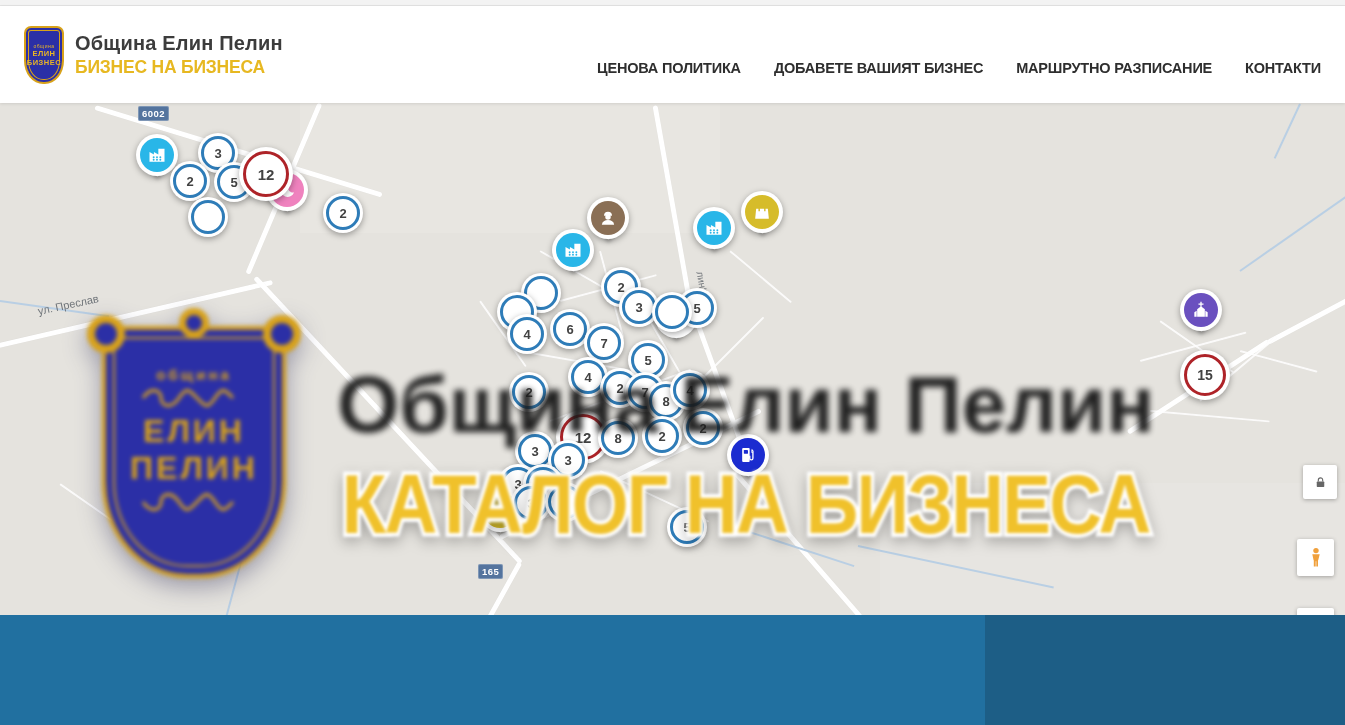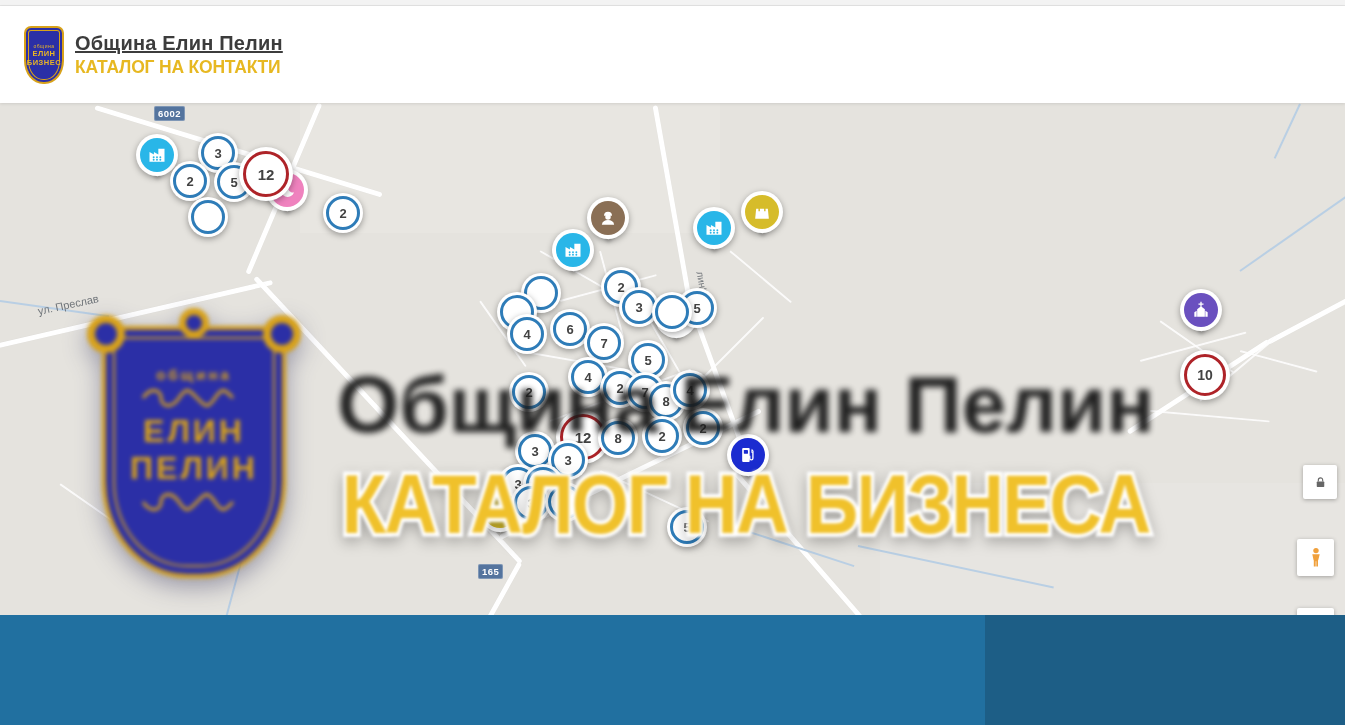--- a/index.html
+++ b/index.html
@@ -6,21 +6,21 @@
   .page{position:relative;width:1345px;height:725px;overflow:hidden;background:#fff;}
 
   
   .topstrip{position:absolute;left:0;top:0;width:100%;height:5px;background:#f3f3f3;border-bottom:1px solid #e3e3e3;}
   .header{position:absolute;left:0;top:6px;width:100%;height:97px;background:#fff;box-shadow:0 1px 3px rgba(0,0,0,.10);z-index:30;}
   .logo{position:absolute;left:24px;top:20px;display:flex;align-items:center;cursor:pointer;}
   .crest-sm{position:relative;width:40px;height:58px;margin-right:11px;}
   .crest-sm .sh{position:absolute;inset:0;background:#2b2fa6;border:2px solid #d8a21a;border-radius:7px 7px 48% 48%/7px 7px 40% 40%;box-shadow:inset 0 0 0 2px #2b2fa6, inset 0 0 0 3px #d8a21a;display:flex;flex-direction:column;align-items:center;justify-content:center;}
   .crest-sm .t0{font-size:5px;color:#e9b526;letter-spacing:.5px;}
   .crest-sm .t1{font-size:7.5px;font-weight:bold;color:#e9b526;letter-spacing:.5px;line-height:1.25;}
-  .logo-text .title{font-size:20px;font-weight:bold;color:#3c3c3c;letter-spacing:.2px;text-decoration:underline;}
+  .logo-text .title{font-size:20px;font-weight:bold;color:#3c3c3c;letter-spacing:.2px;}
   .logo-text .subtitle{font-size:17.5px;font-weight:bold;color:#e7b821;letter-spacing:-.2px;margin-top:2px;}
   .nav{position:absolute;right:24px;top:54px;display:flex;gap:33px;}
   .nav .item{font-size:14.5px;font-weight:bold;color:#2e2e2e;letter-spacing:-.2px;cursor:pointer;white-space:nowrap;}
 
   
   .map{position:absolute;left:0;top:103px;width:1345px;height:512px;background:#e5e3de;overflow:hidden;}
   .patch{position:absolute;background:#eae8e4;}
   .road{position:absolute;height:5px;background:#fff;border-radius:3px;transform-origin:left center;box-shadow:0 0 1px rgba(0,0,0,.05);}
   .road.thin{height:2px;opacity:.85;}
   .stream{position:absolute;height:2px;background:#b9cfe4;transform-origin:left center;}
@@ -73,23 +73,29 @@
     <div class="logo">
       <div class="crest-sm">
         <div class="sh">
           <div class="t0">община</div>
           <div class="t1">ЕЛИН</div>
           <div class="t1">БИЗНЕС</div>
         </div>
       </div>
       <div class="logo-text">
         <div class="title">Община Елин Пелин</div>
-        <div class="subtitle">КАТАЛОГ НА КОНТАКТИ</div>
+        <div class="subtitle">БИЗНЕС НА БИЗНЕСА</div>
       </div>
     </div>
+    <div class="nav" id="nav">
+        <div class="item">ЦЕНОВА ПОЛИТИКА</div>
+        <div class="item">ДОБАВЕТЕ ВАШИЯТ БИЗНЕС</div>
+        <div class="item">МАРШРУТНО РАЗПИСАНИЕ</div>
+        <div class="item">КОНТАКТИ</div>
+      </div>
   </div>
 
   <div class="map">
 
     <div class="patch" style="left:880px;top:380px;width:465px;height:235px;opacity:.55;"></div>
     <div class="patch" style="left:300px;top:0;width:420px;height:130px;opacity:.45;"></div>
 
     <div id="roads">
         <div class="road " style="left: 95px; top: 2px; width: 300px; transform: rotate(17deg);"></div>
         <div class="road " style="left: 320px; top: -2px; width: 185px; transform: rotate(113deg);"></div>
@@ -121,21 +127,21 @@
         <div class="road thin" style="left: 150px; top: 300px; width: 120px; transform: rotate(80deg);"></div>
         <div class="stream" style="left: 252px; top: 417px; width: 100px; transform: rotate(105deg);"></div>
         <div class="stream" style="left: 0px; top: 197px; width: 110px; transform: rotate(8deg);"></div>
         <div class="stream" style="left: 1240px; top: 167px; width: 140px; transform: rotate(-35deg);"></div>
         <div class="stream" style="left: 1300px; top: 0px; width: 60px; transform: rotate(115deg);"></div>
         <div class="stream" style="left: 740px; top: 425px; width: 120px; transform: rotate(18deg);"></div>
         <div class="stream" style="left: 858px; top: 442px; width: 200px; transform: rotate(12deg);"></div>
       </div>
 
     <div id="labels">
-        <div class="badge" style="left: 154px; top: 3px;">6002</div>
+        <div class="badge" style="left: 138px; top: 3px;">6002</div>
         <div class="badge" style="left: 478px; top: 461px;">165</div>
         <div class="slabel" style="left: 38px; top: 202px; transform: rotate(-12deg); font-size: 11px;">ул. Преслав</div>
         <div class="slabel" style="left: 580px; top: 355px; transform: rotate(-40deg); font-size: 10px;">бул. „Новосел</div>
         <div class="slabel" style="left: 700px; top: 163px; transform: rotate(80deg); font-size: 10px;">лин“</div>
       </div>
     <div id="markers">
         <div class="pin" style="left: 157px; top: 52px;">
           <span class="tail"></span>
                  <span class="disc"></span>
                  <span class="inner" style="background:#29b6e8">
@@ -351,21 +357,21 @@
         <div class="cluster" style="left: 531px; top: 400px;">
           <span class="ring">3</span>
         </div>
         <div class="cluster" style="left: 565px; top: 399px;">
           <span class="ring">4</span>
         </div>
         <div class="cluster" style="left: 687px; top: 424px;">
           <span class="ring">5</span>
         </div>
         <div class="cluster red mid" style="left: 1205px; top: 272px;">
-          <span class="ring">10</span>
+          <span class="ring">15</span>
         </div>
       </div>
 
     <div class="crest-big">
       <div class="curl l"></div>
         <div class="curl r"></div>
         <div class="curl c"></div>
       <div class="sh">
         <div class="t0">община</div>
         <svg class="orn" width="110" height="18" viewBox="0 0 110 18">

